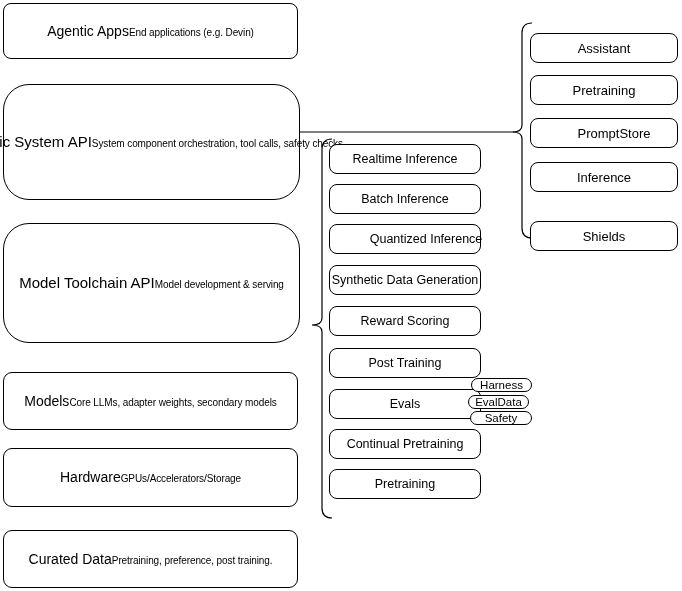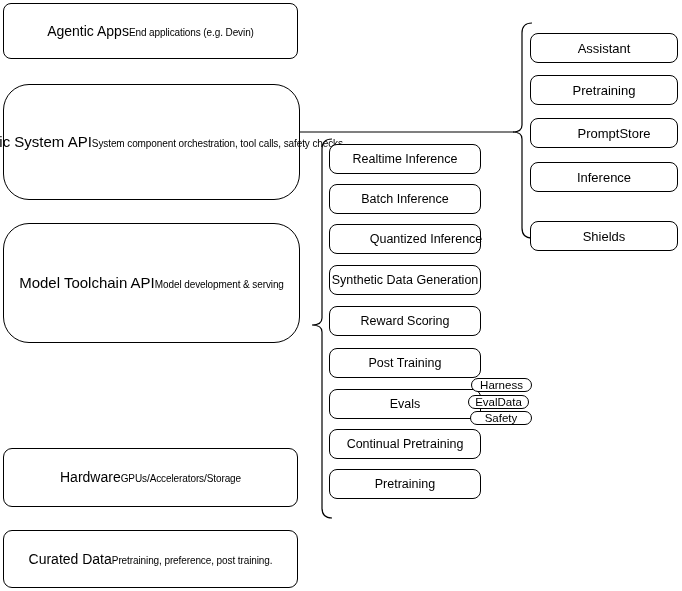--- a/index.html
+++ b/index.html
@@ -92,20 +92,24 @@
   <div class="box" style="left:3px; top:84px; width:297px; height:116px; border-radius:26px;">
     <div class="title-lg">Agentic System API</div>
     <div class="subtitle">System component orchestration, tool calls, safety checks</div>
   </div>
 
   <div class="box" style="left:3px; top:223px; width:297px; height:120px; border-radius:26px;">
     <div class="title-lg">Model Toolchain API</div>
     <div class="subtitle">Model development &amp; serving</div>
   </div>
 
+  <div class="box" style="left:3px; top:372px; width:295px; height:58px; border-radius:9px;">
+    <div class="title">Models</div>
+    <div class="subtitle">Core LLMs, adapter weights, secondary models</div>
+  </div>
 
   <div class="box" style="left:3px; top:448px; width:295px; height:59px; border-radius:9px;">
     <div class="title">Hardware</div>
     <div class="subtitle">GPUs/Accelerators/Storage</div>
   </div>
 
   <div class="box" style="left:3px; top:530px; width:295px; height:58px; border-radius:9px;">
     <div class="title">Curated Data</div>
     <div class="subtitle">Pretraining, preference, post training.</div>
   </div>

